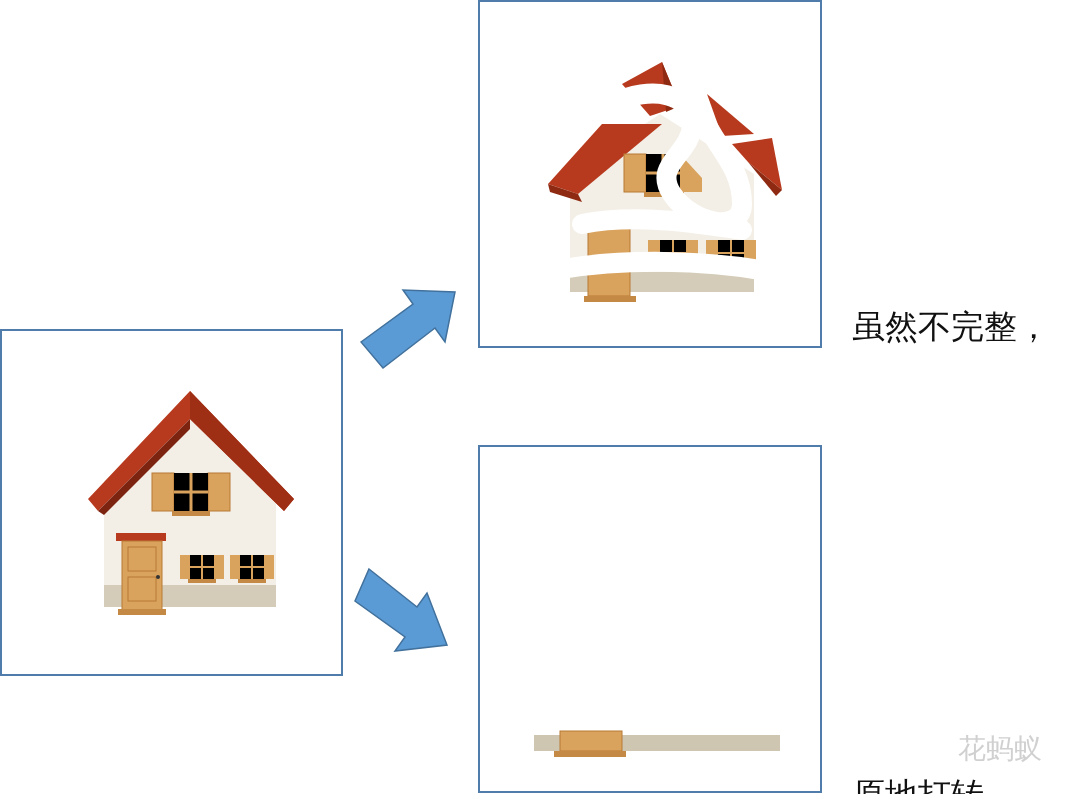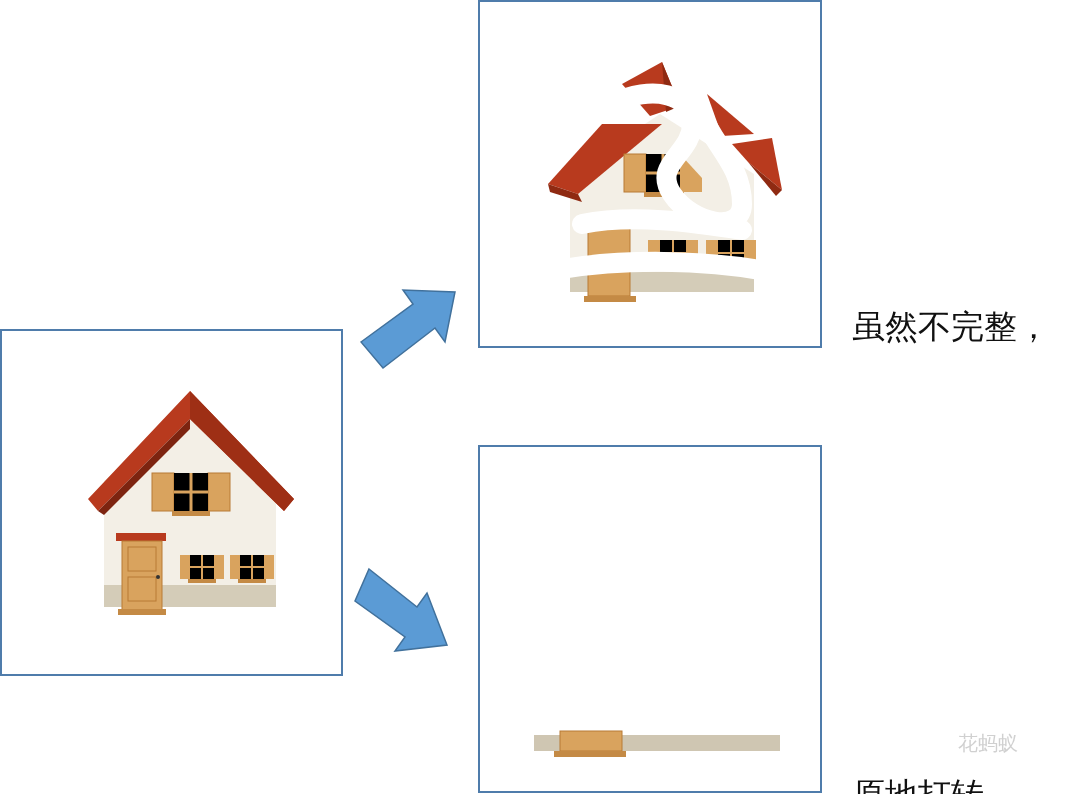--- a/index.html
+++ b/index.html
@@ -1,20 +1,20 @@
 <!DOCTYPE html>
 <html><head>
 <meta charset="utf-8">
 <style>
   html,body{margin:0;padding:0;background:#ffffff;}
   body{width:1080px;height:794px;position:relative;overflow:hidden;font-family:"DejaVu Sans","Liberation Sans",sans-serif;}
   .box{position:absolute;border:2px solid #4f7cab;background:#fff;box-sizing:border-box;}
   .caption{position:absolute;font-size:33px;line-height:42px;color:#111;white-space:pre;font-family:"DejaVu Sans",sans-serif;text-align:center;}
   svg{position:absolute;overflow:visible;}
-  .wm{position:absolute;color:rgba(120,120,120,0.35);font-size:20px;font-family:"DejaVu Sans",sans-serif;}
+  .wm{position:absolute;color:rgba(120,120,120,0.35);font-size:28px;font-family:"DejaVu Sans",sans-serif;}
 </style>
 </head>
 <body>
 
 <div class="box" style="left:0;top:329px;width:343px;height:347px;">
   <svg style="left:84px;top:58px;" width="210" height="230" viewBox="0 0 210 230">
 
     <polygon points="18,92 104,22 190,92 190,218 18,218" fill="#f3efe6"></polygon>
     <rect x="18" y="196" width="172" height="22" fill="#d4ccb8"></rect>
 

